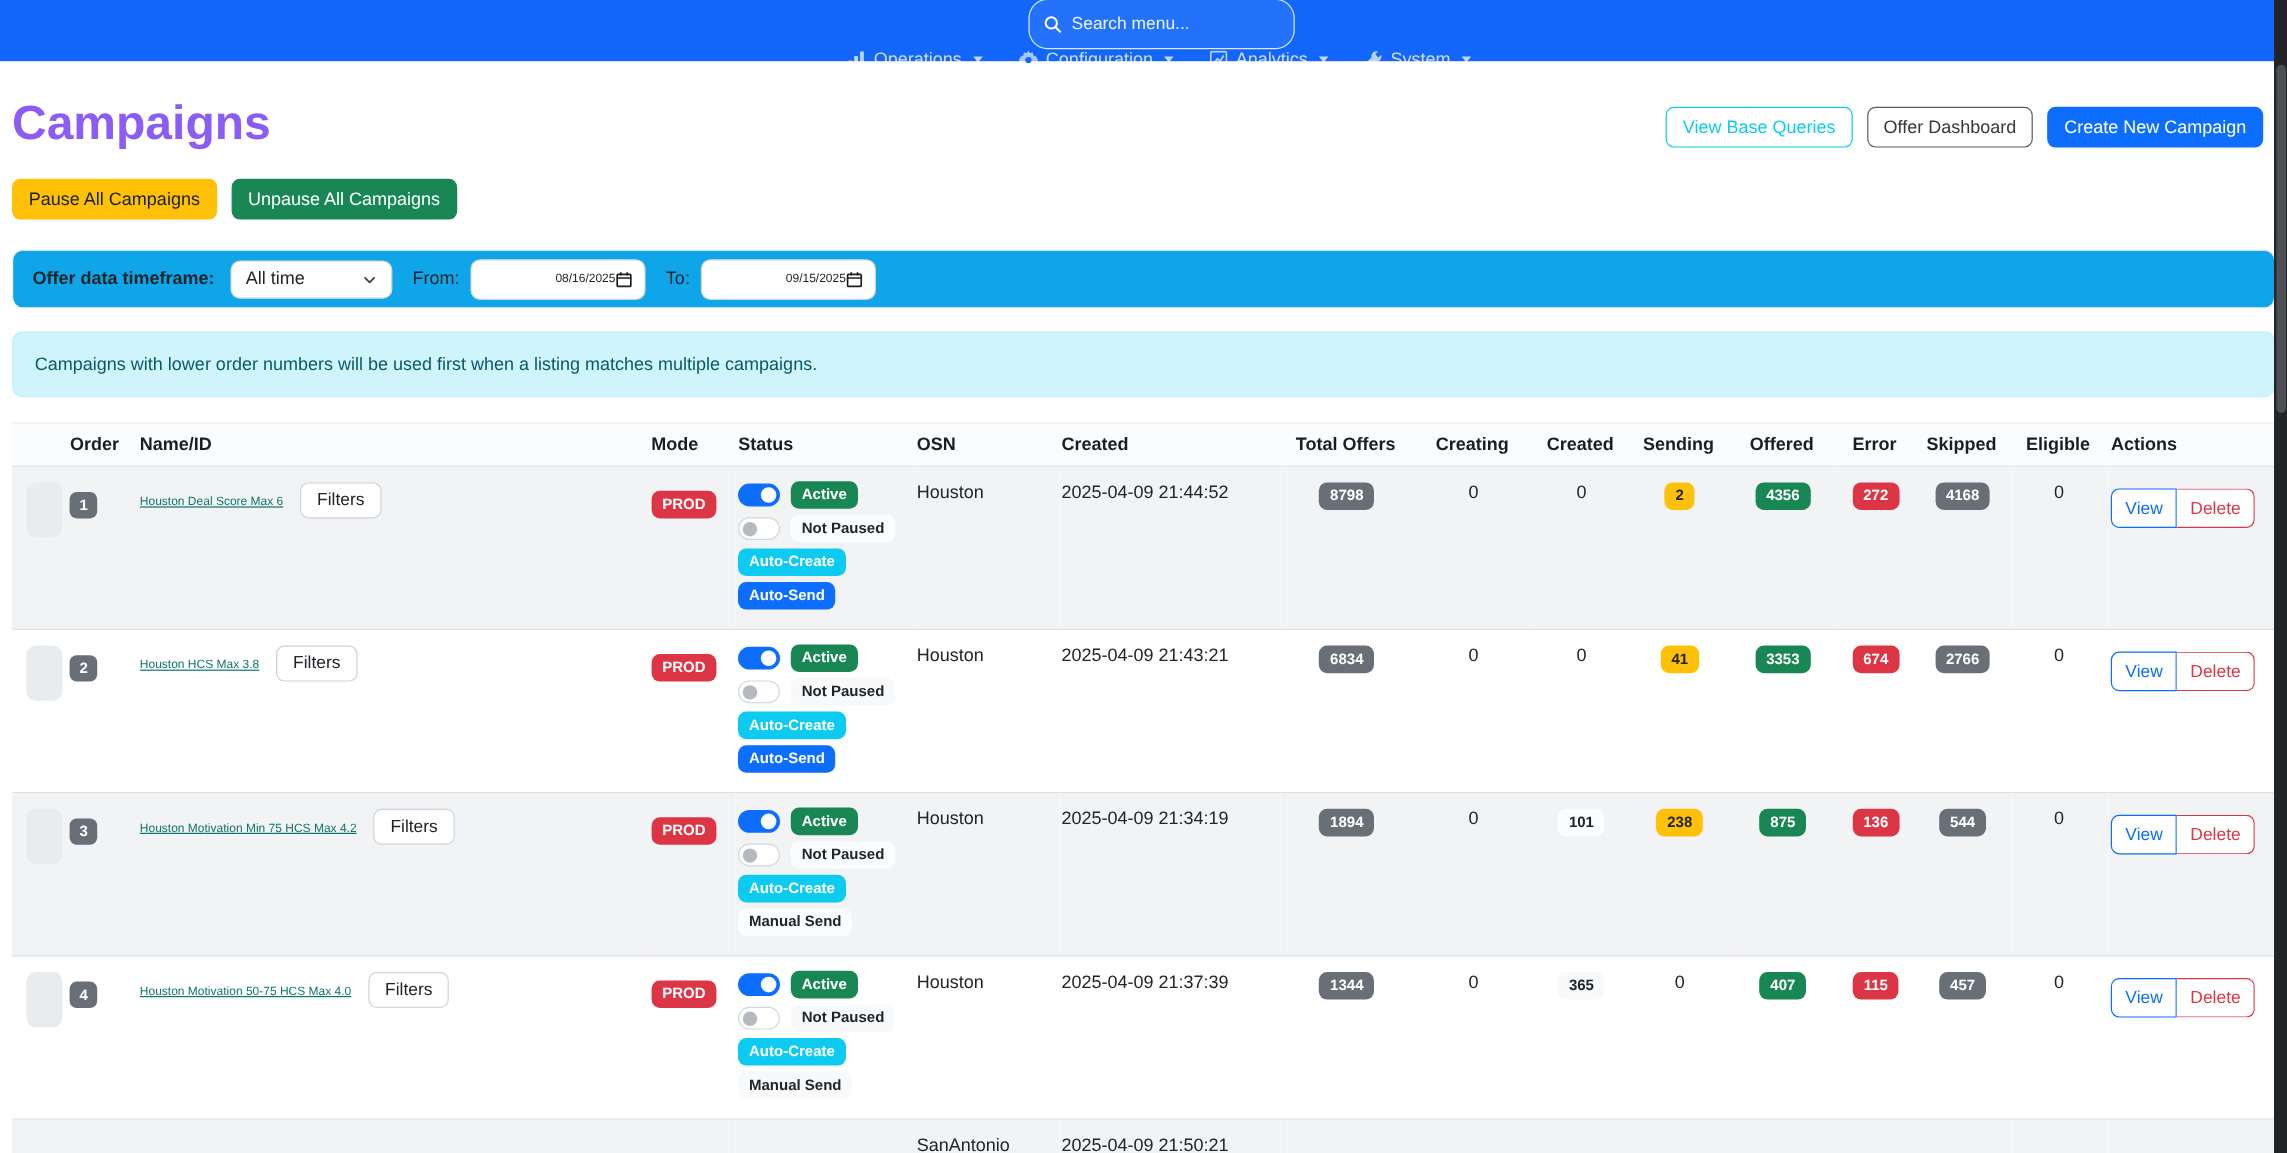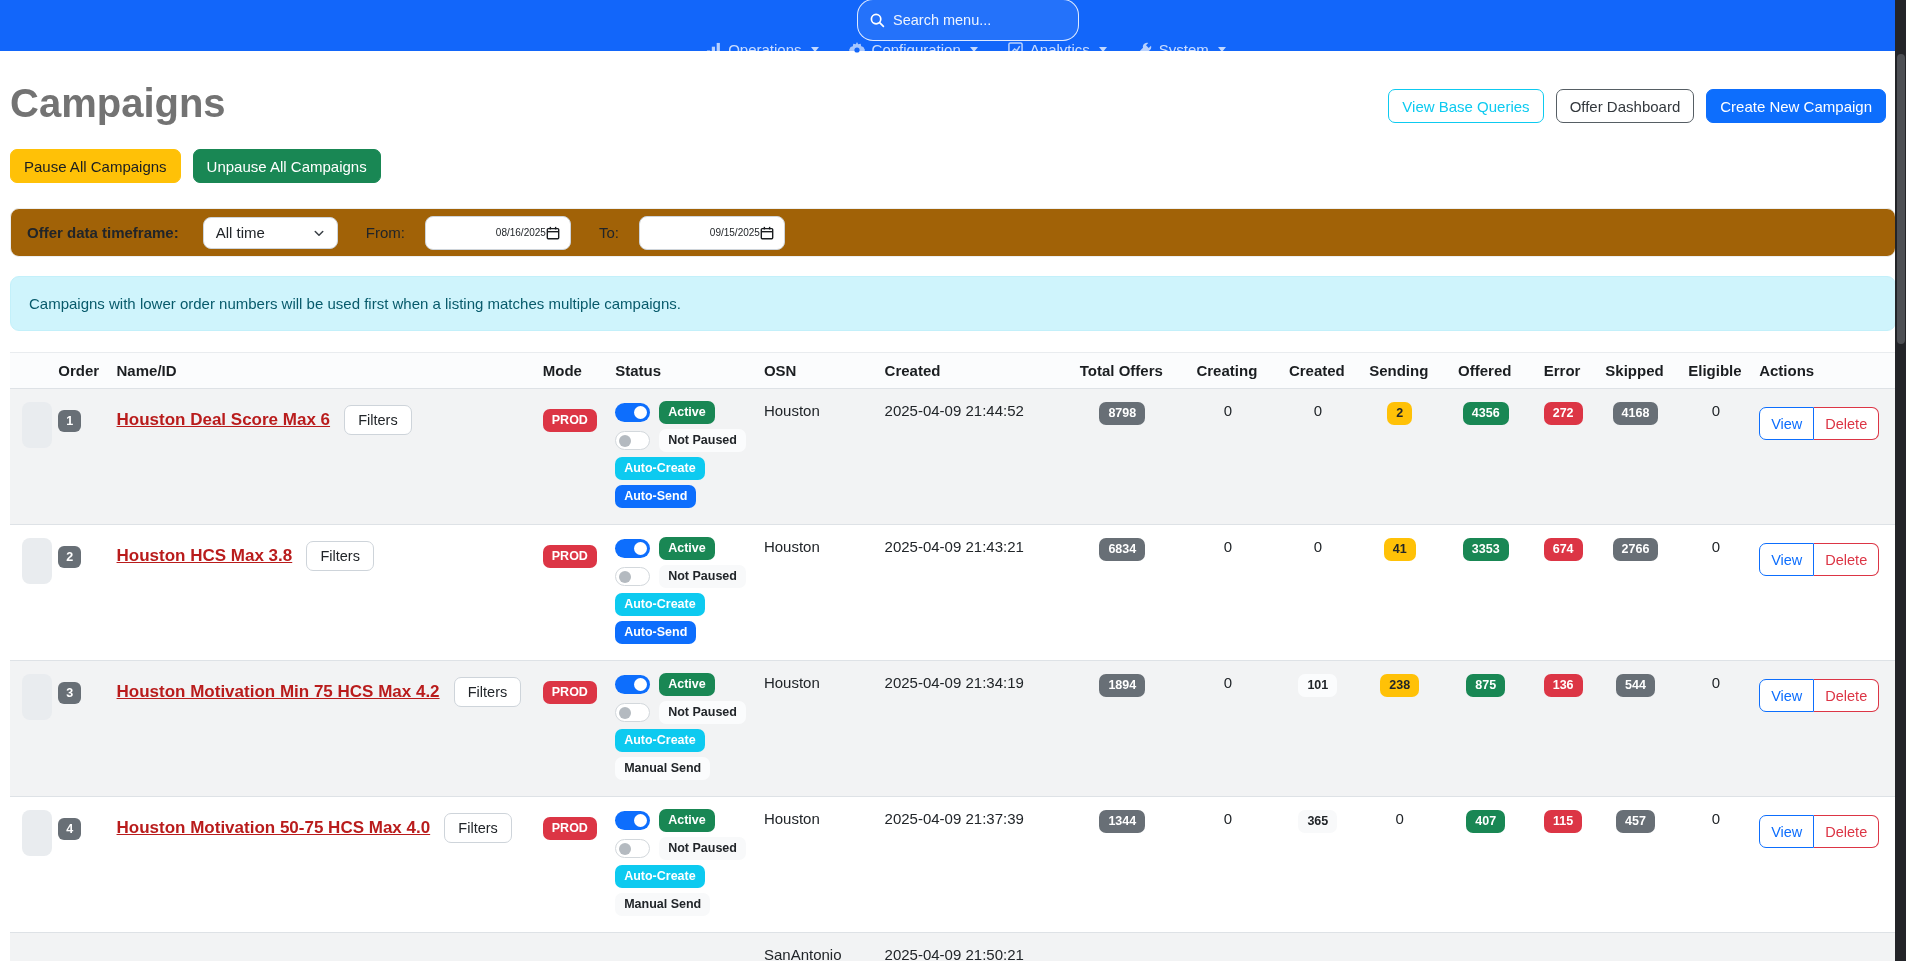--- a/index.html
+++ b/index.html
@@ -22,36 +22,36 @@
     font-size:15px; cursor:pointer; }
   .nav-item .nicon { display:flex; align-items:center; color:rgba(255,255,255,.7); }
   .caret { width:0; height:0; border-left:4.5px solid transparent; border-right:4.5px solid transparent;
     border-top:5px solid rgba(255,255,255,.75); margin-left:2px; }
   .nav-right { margin-left:auto; display:flex; align-items:center; gap:7px;
     color:rgba(255,255,255,.8); font-size:15.5px; cursor:pointer; }
 
   
   .page { padding:0 10px; position:relative; }
   .page-head { display:flex; align-items:flex-start; justify-content:space-between; margin-top:30px; }
-  .page-title { font-size:40px; font-weight:600; color:#737373; line-height:1.1; }
+  .page-title { font-size:40px; font-weight:600; color:#8b5cf6; line-height:1.1; }
   .head-actions { display:flex; gap:12px; margin-top:8px; margin-right:10px; }
   .btn { display:inline-flex; align-items:center; justify-content:center; border-radius:7px;
     font-size:15px; padding:6px 13px; height:34px; cursor:pointer; border:1px solid transparent;
     background:#fff; font-family:inherit; white-space:nowrap; }
   .btn-outline-info { color:#0dcaf0; border-color:#0dcaf0; }
   .btn-outline-dark { color:#33383d; border-color:#565e64; }
   .btn-primary { background:#0d6efd; border-color:#0d6efd; color:#fff; }
   .btn-warning { background:#ffc107; border-color:#ffc107; color:#1b1e21; }
   .btn-success { background:#198754; border-color:#198754; color:#fff; }
 
   .bulk-actions { display:flex; gap:12px; margin-top:24px; }
 
   
-  .filter-bar { margin-top:25px; background:#a16207; border:1px solid #eceff1; border-radius:9px;
-    height:49px; display:flex; align-items:center; padding:0 16px; gap:20px; }
+  .filter-bar { margin-top:25px; background:#0ea5e9; border:1px solid #eceff1; border-radius:9px;
+    height:49px; display:flex; align-items:center; padding:0 16px; gap:9px; }
   .filter-label { font-weight:700; font-size:15px; margin-right:4px; }
   .select { width:135px; height:32px; background:#fff; border:1px solid #ced4da; border-radius:8px;
     display:flex; align-items:center; justify-content:space-between; padding:0 12px; font-size:15px;
     cursor:pointer; }
   .inline-label { font-size:15px; margin-left:8px; }
   .date-input { width:146px; height:34px; background:#fff; border:1px solid #ced4da; border-radius:8px;
     display:flex; align-items:center; justify-content:flex-end; padding:0 10px; font-size:10px;
     cursor:text; }
 
   
@@ -65,22 +65,22 @@
     border-bottom:1px solid #dee2e6; }
   .camp thead th.num, .camp td.num { text-align:center; }
   .camp tbody tr { border-bottom:1px solid #dee2e6; height:113px; }
   .camp tbody tr:nth-child(odd) { background:#f2f3f4; }
   .camp td { vertical-align:top; padding:13px 4px 10px 2px; font-size:15px; }
 
   .drag-handle { width:30px; height:46px; background:#e9ecef; border-radius:8px; margin-left:10px;
     cursor:grab; }
   .order-badge { display:inline-block; background:#686f76; color:#fff; font-size:12.5px; font-weight:700;
     padding:4px 8px; border-radius:6px; margin-top:8px; }
-  .name-link { color:#b91c1c; font-size:17px; text-decoration:underline; margin-top:8px;
-    display:inline-block;font-weight:bold; }
+  .name-link { color:#0f766e; font-size:10px; text-decoration:underline; margin-top:8px;
+    display:inline-block; }
   .filters-btn { margin-left:10px; background:#fff; border:1px solid #ced4da; border-radius:7px;
     padding:6px 13px; font-size:14.5px; color:#212529; cursor:pointer; font-family:inherit; }
   .badge { display:inline-block; font-size:12.5px; font-weight:700; padding:5px 9px; border-radius:7px;
     color:#fff; line-height:1; }
   .bg-danger  { background:#dc3545; }
   .bg-success { background:#198754; }
   .bg-info    { background:#0dcaf0; }
   .bg-primary { background:#0d6efd; }
   .bg-secondary { background:#686f76; }
   .bg-warning { background:#ffc107; color:#212529; }

